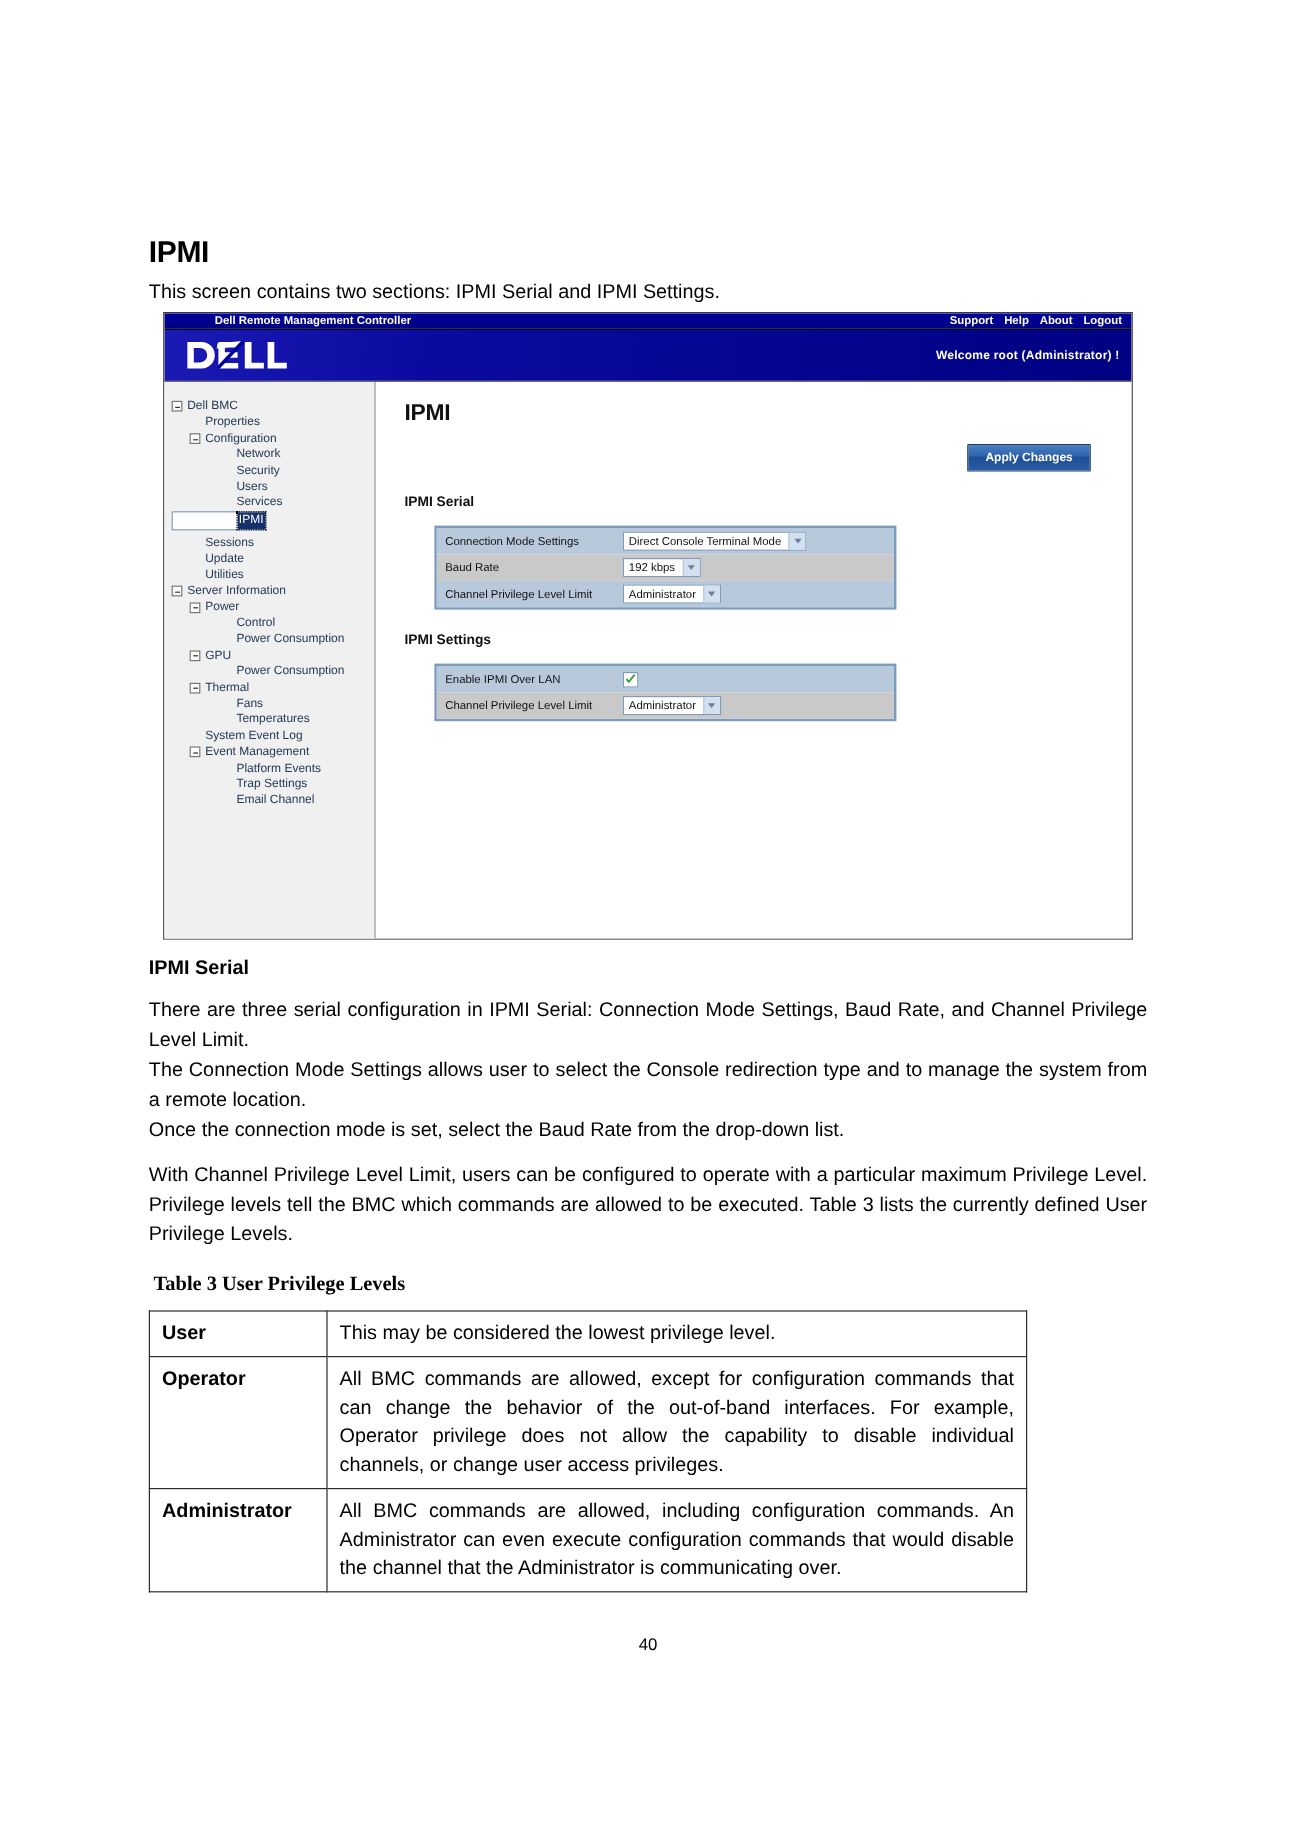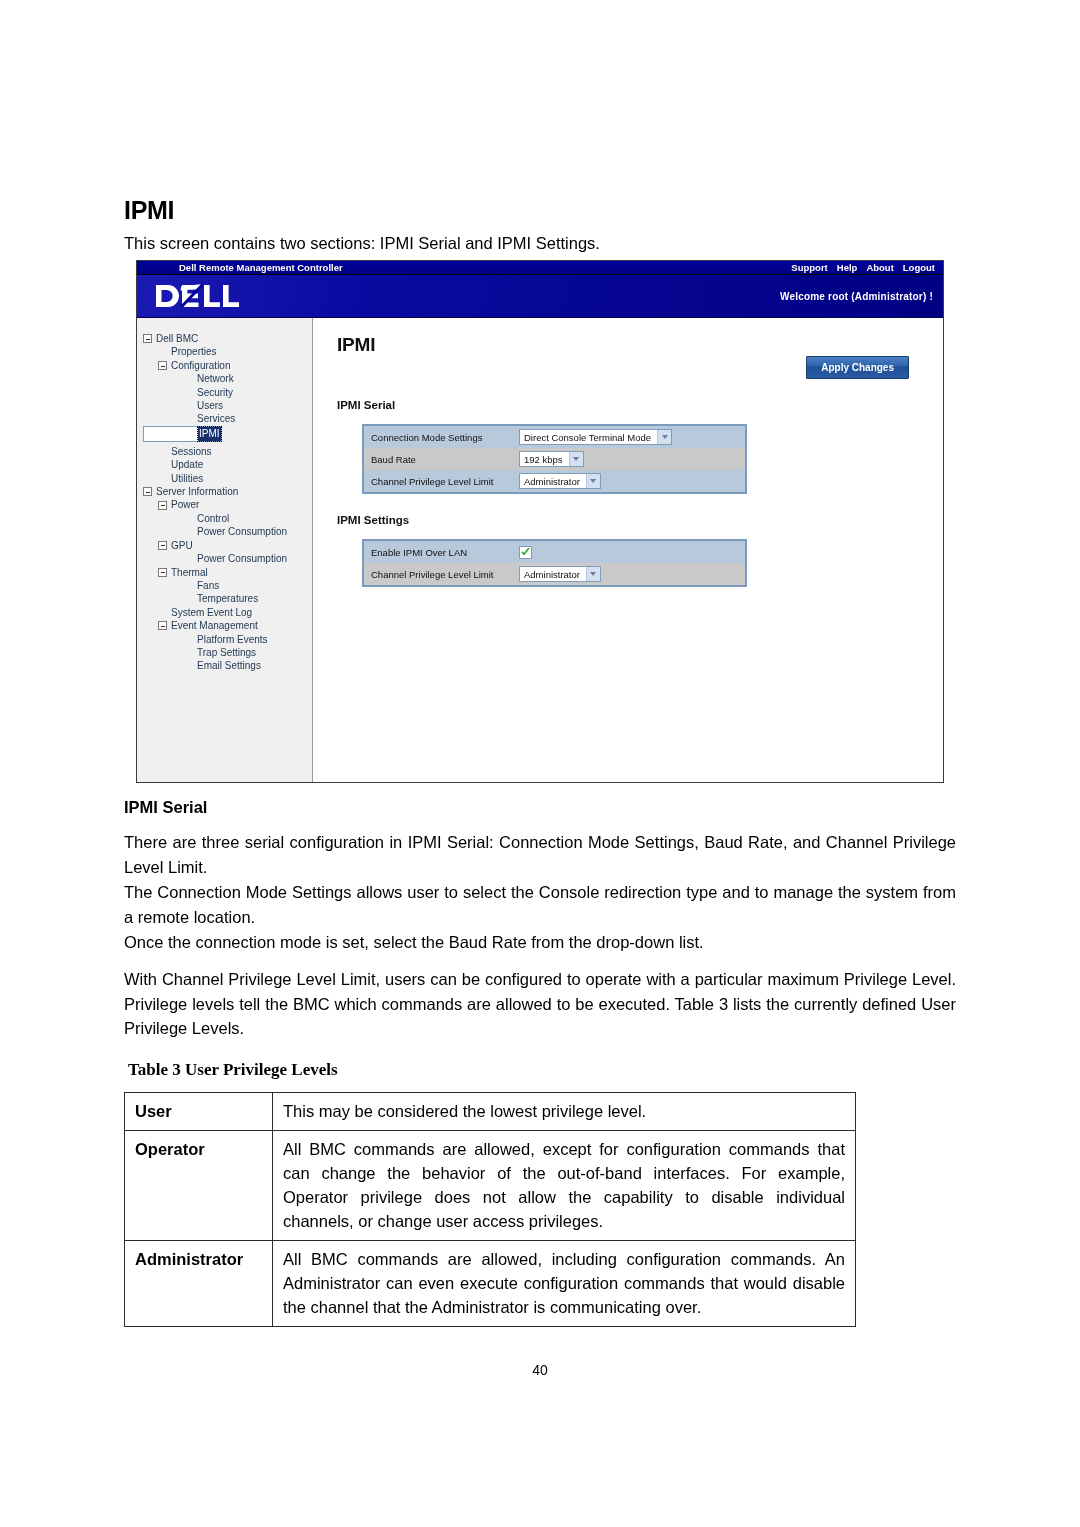--- a/index.html
+++ b/index.html
@@ -155,20 +155,21 @@
   }
   .page-title {
     font-size: 19px;
     font-weight: bold;
     color: #111;
     letter-spacing: -0.2px;
   }
   .apply-row {
     display: flex;
     justify-content: flex-end;
+    margin-top: 14px;
     padding-right: 14px;
   }
   .apply-btn {
     background: linear-gradient(#4a7fc1 0%, #2f63ad 42%, #1d4e96 50%, #2a5ba4 100%);
     border: 1px solid #15406f;
     color: #ffffff;
     font-size: 10px;
     font-weight: bold;
     padding: 5px 14px;
     border-radius: 1px;
@@ -423,21 +424,21 @@
             <span class="twisty"></span>
             <span class="lbl">Event Management</span>
           </div><div class="tree-item ind3">
             <span style="display: inline-block; width: 13px; flex: 0 0 auto;"></span>
             <span class="lbl">Platform Events</span>
           </div><div class="tree-item ind3">
             <span style="display: inline-block; width: 13px; flex: 0 0 auto;"></span>
             <span class="lbl">Trap Settings</span>
           </div><div class="tree-item ind3">
             <span style="display: inline-block; width: 13px; flex: 0 0 auto;"></span>
-            <span class="lbl">Email Settings</span>
+            <span class="lbl">Email Channel</span>
           </div></div>
 
       <div class="shot-main">
         <div class="page-title">IPMI</div>
 
         <div class="apply-row">
           <button class="apply-btn">Apply Changes</button>
         </div>
 
         <div class="section-label">IPMI Serial</div>

